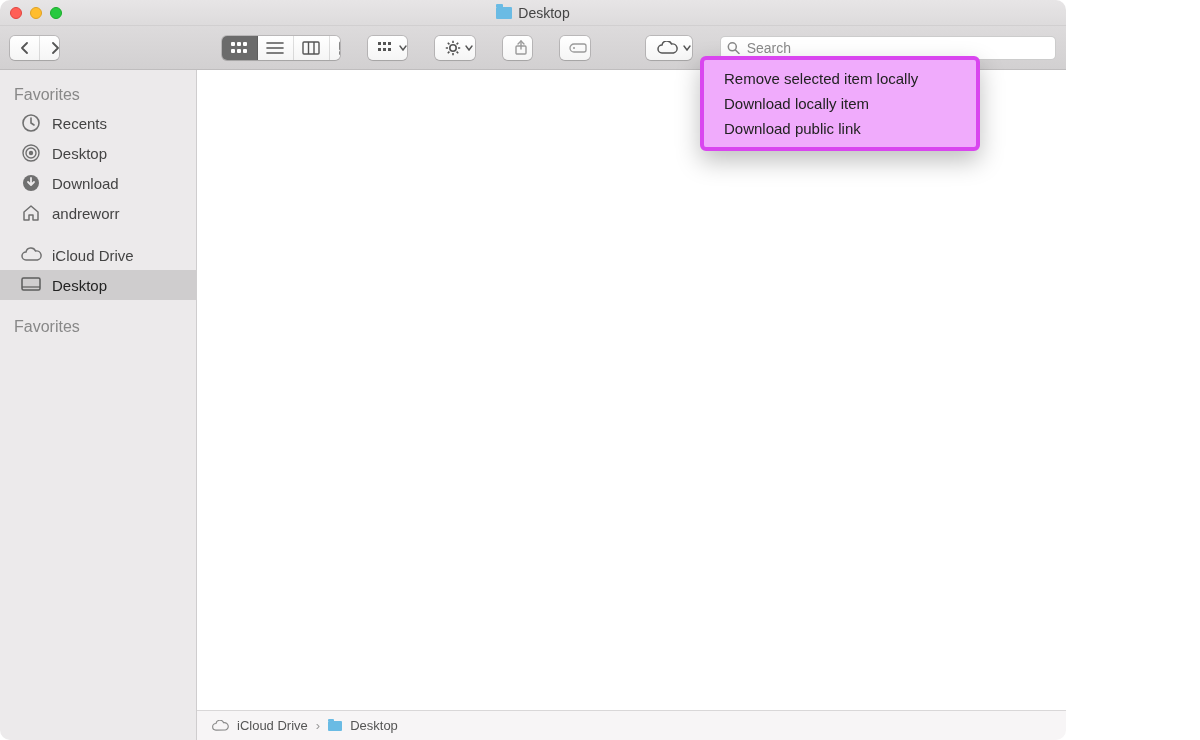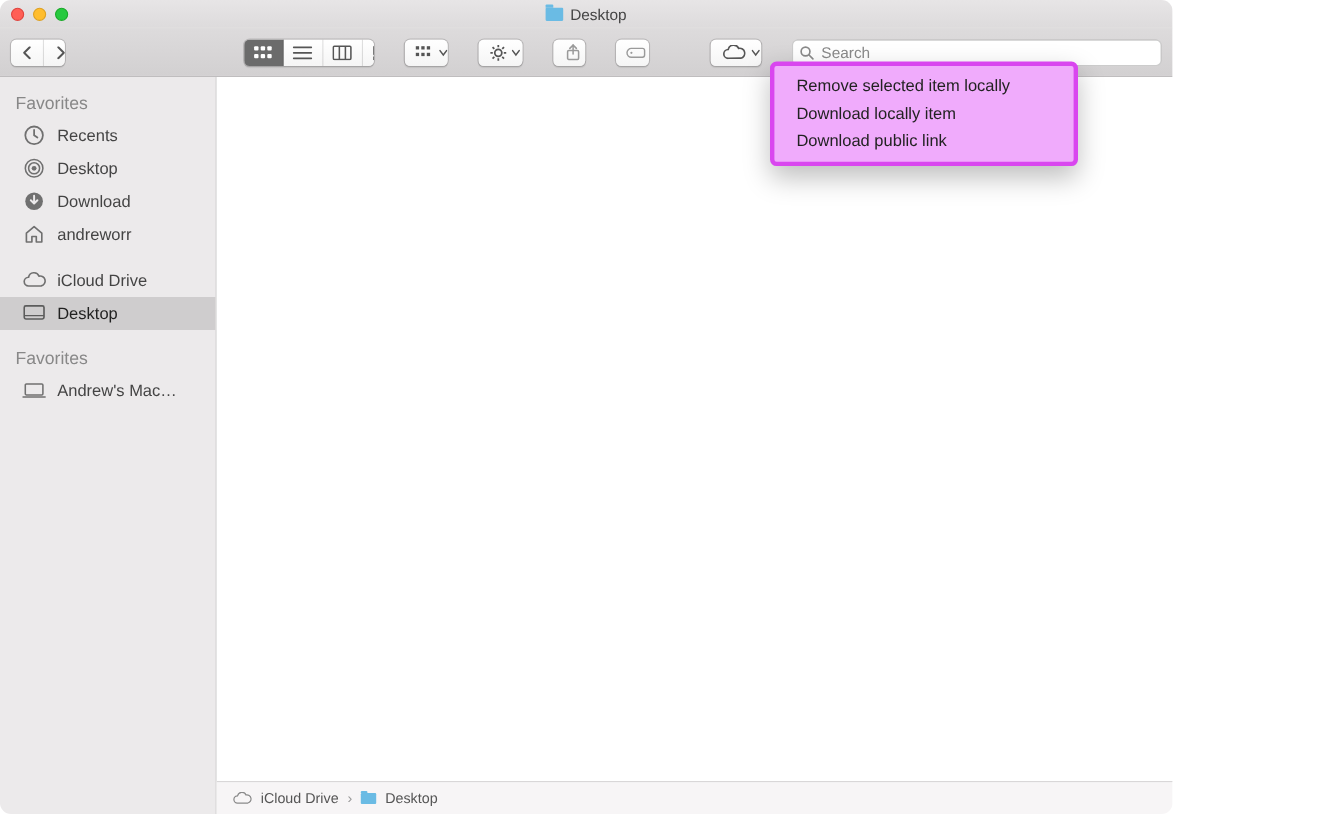--- a/index.html
+++ b/index.html
@@ -428,29 +428,20 @@
               <rect x="1" y="1" width="18" height="12" rx="1.5" fill="none" stroke="#5c5c5c" stroke-width="1.5"></rect>
               <line x1="1" y1="10" x2="19" y2="10" stroke="#5c5c5c" stroke-width="1.2"></line>
             </svg>
         </span>
         <span>Desktop</span>
       </div>
 
       <div style="height:12px"></div>
       <div class="section-label">Favorites</div>
 
-      <div class="side-item">
-        <span class="icn">
-          <svg width="22" height="16" viewBox="0 0 22 16">
-              <rect x="3" y="2" width="16" height="10" rx="1" fill="none" stroke="#707070" stroke-width="1.4"></rect>
-              <line x1="1" y1="14" x2="21" y2="14" stroke="#707070" stroke-width="1.4" stroke-linecap="round"></line>
-            </svg>
-        </span>
-        <span>Andrew's Mac…</span>
-      </div>
     </div>
 
     <div class="content">
       <div class="content-main"></div>
 
       <div class="pathbar">
         <span>
           <svg width="18" height="12" viewBox="0 0 22 14">
               <path d="M6 12 a4 4 0 0 1 0 -8 a5 5 0 0 1 9.5 -1 a4 4 0 0 1 2 8.9 z" fill="none" stroke="#8a8a8a" stroke-width="1.4"></path>
             </svg>

